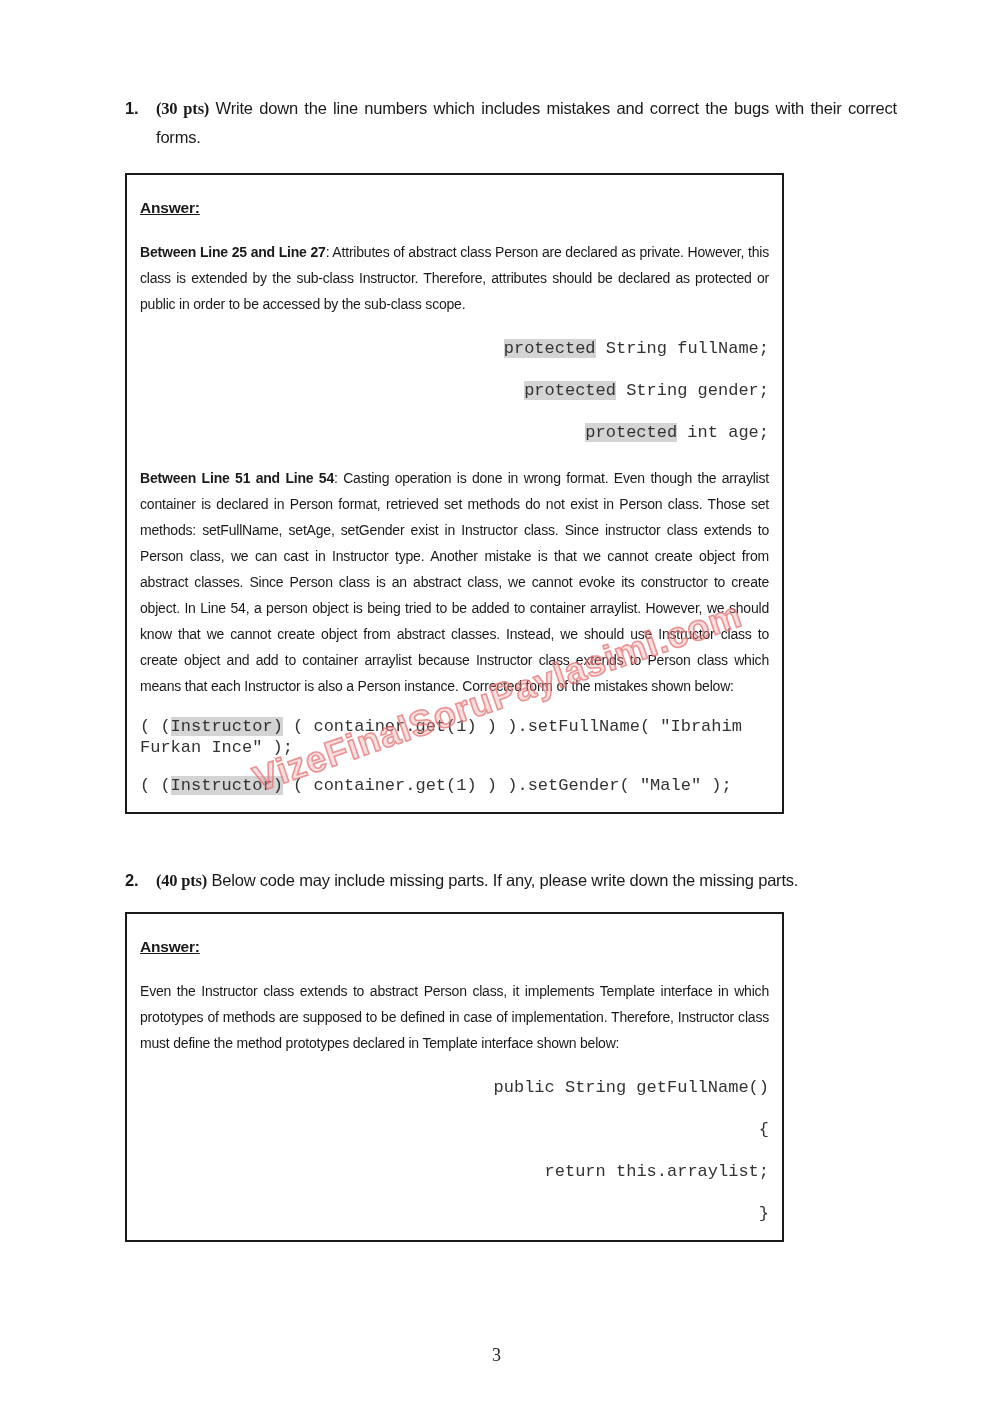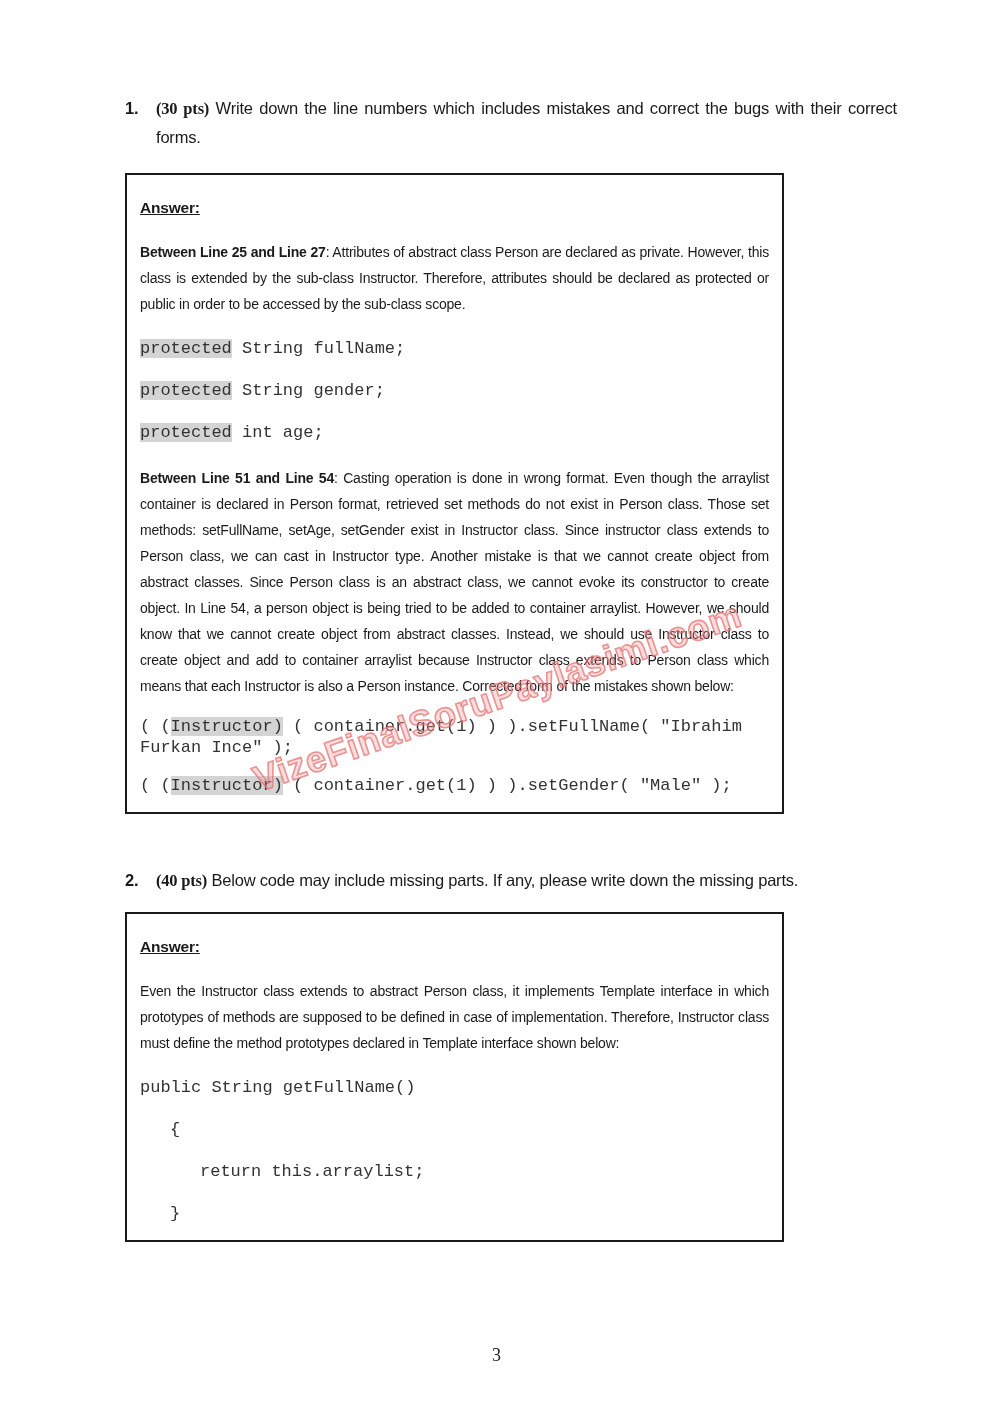--- a/index.html
+++ b/index.html
@@ -62,21 +62,21 @@
   .para b { letter-spacing: -0.2px; }
   .code-line, .code-stmt {
     font-family: "Liberation Mono", monospace;
     font-size: 17px;
     line-height: 21px;
     color: #333333;
     white-space: pre-wrap;
     word-break: normal;
     margin: 0;
   }
-  .code-line { margin-top: 21px; }
+  .code-line { margin-top: 21px; text-align: right; }
   .code-stmt { margin-top: 17px; }
   .code-stmt.first { }
   .hl { background: #d4d4d4; }
   .ind1 { padding-left: 30px; }
   .ind2 { padding-left: 60px; }
   .q2-block { margin-top: 52px; }
   .page-number {
     position: absolute;
     left: 0;
     width: 993px;

